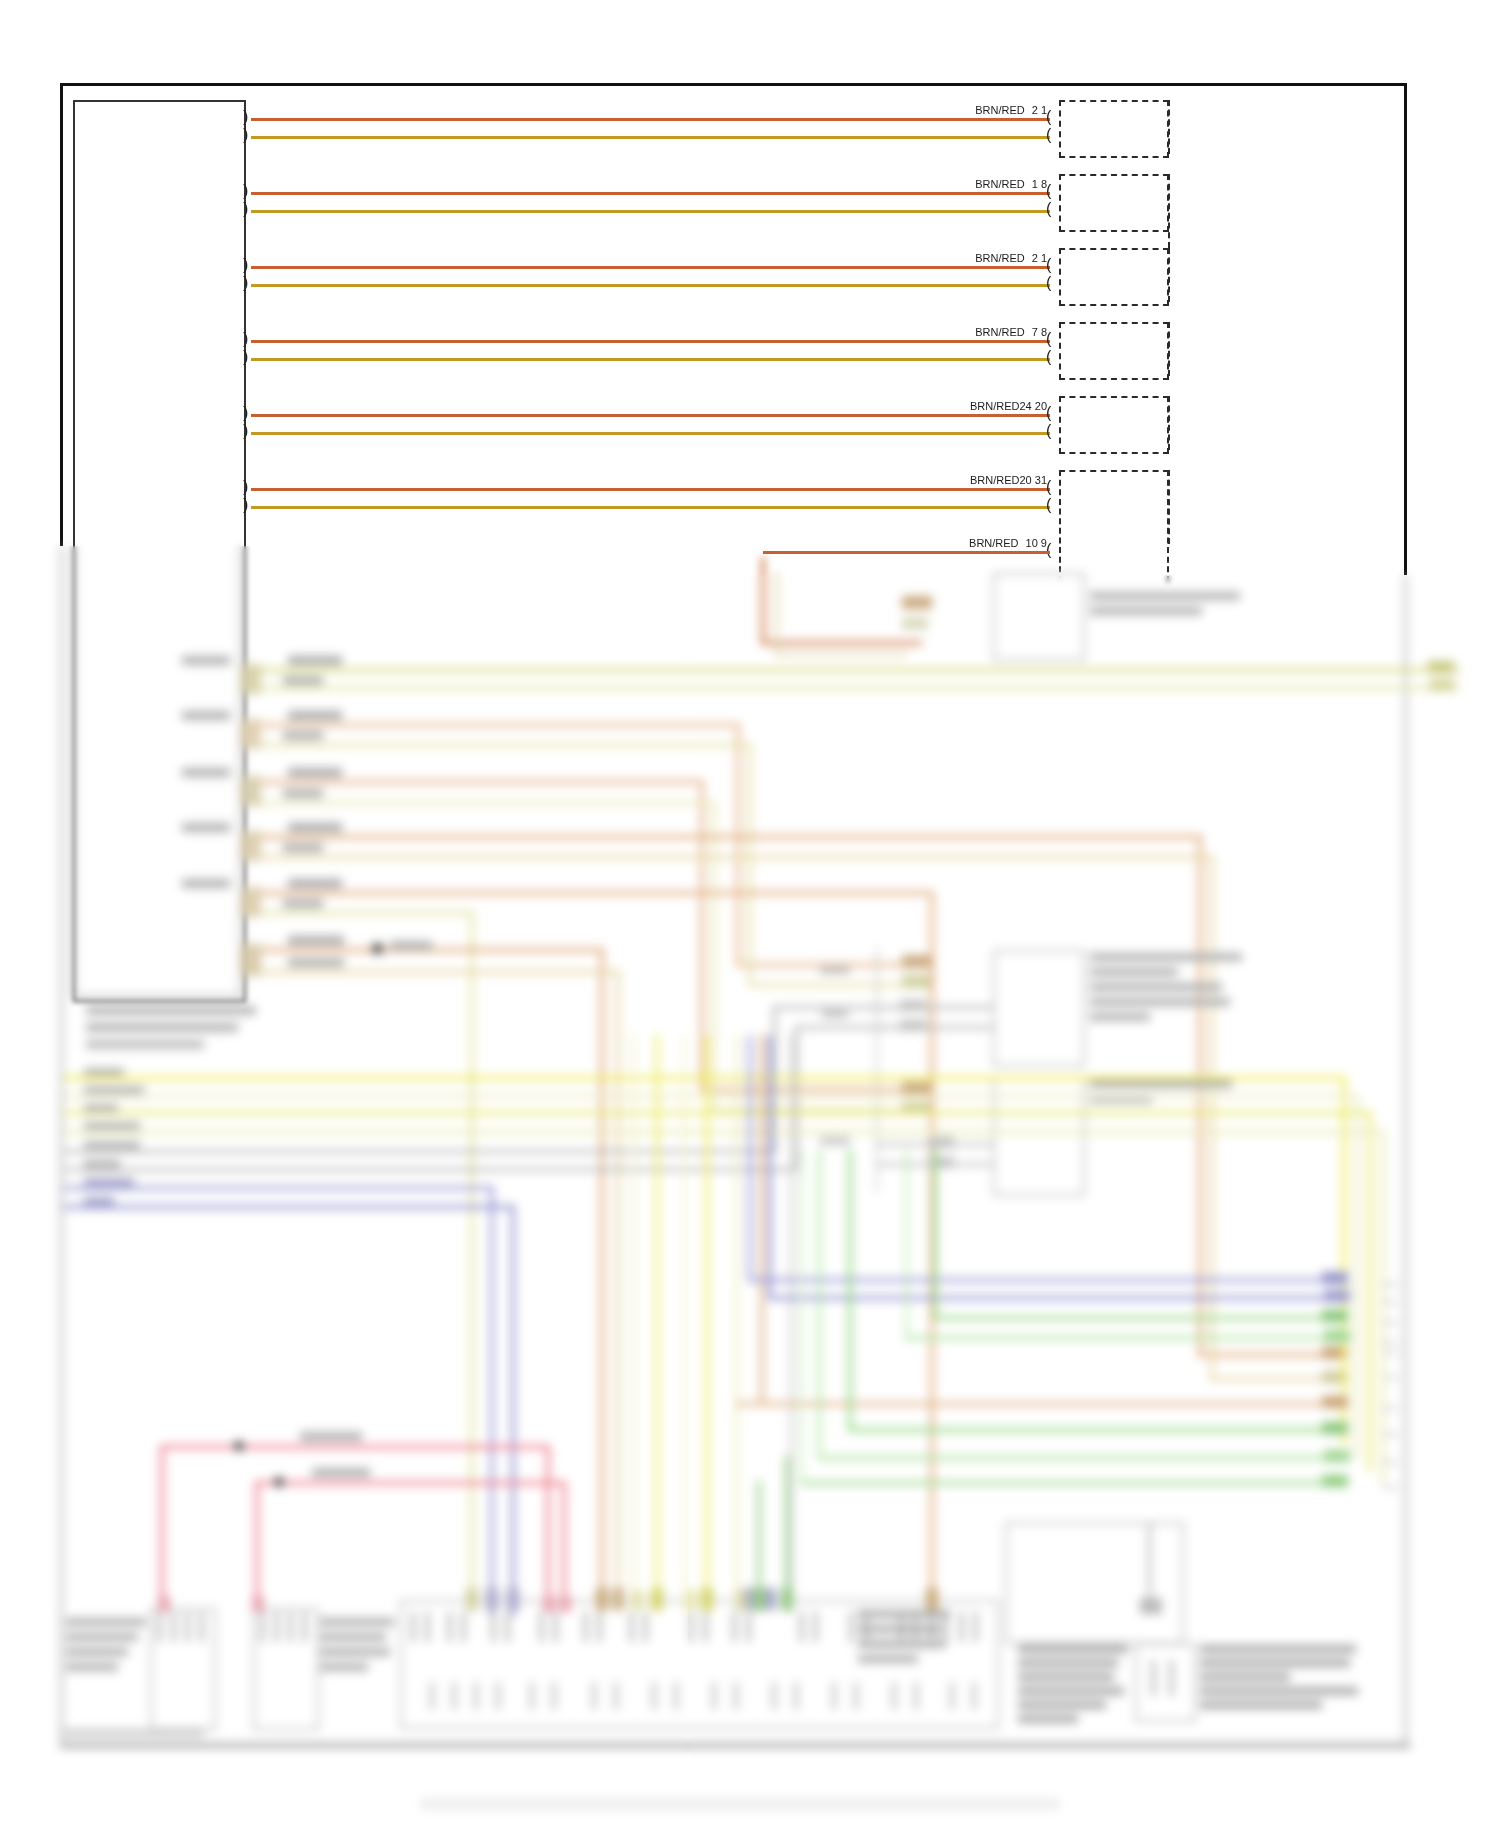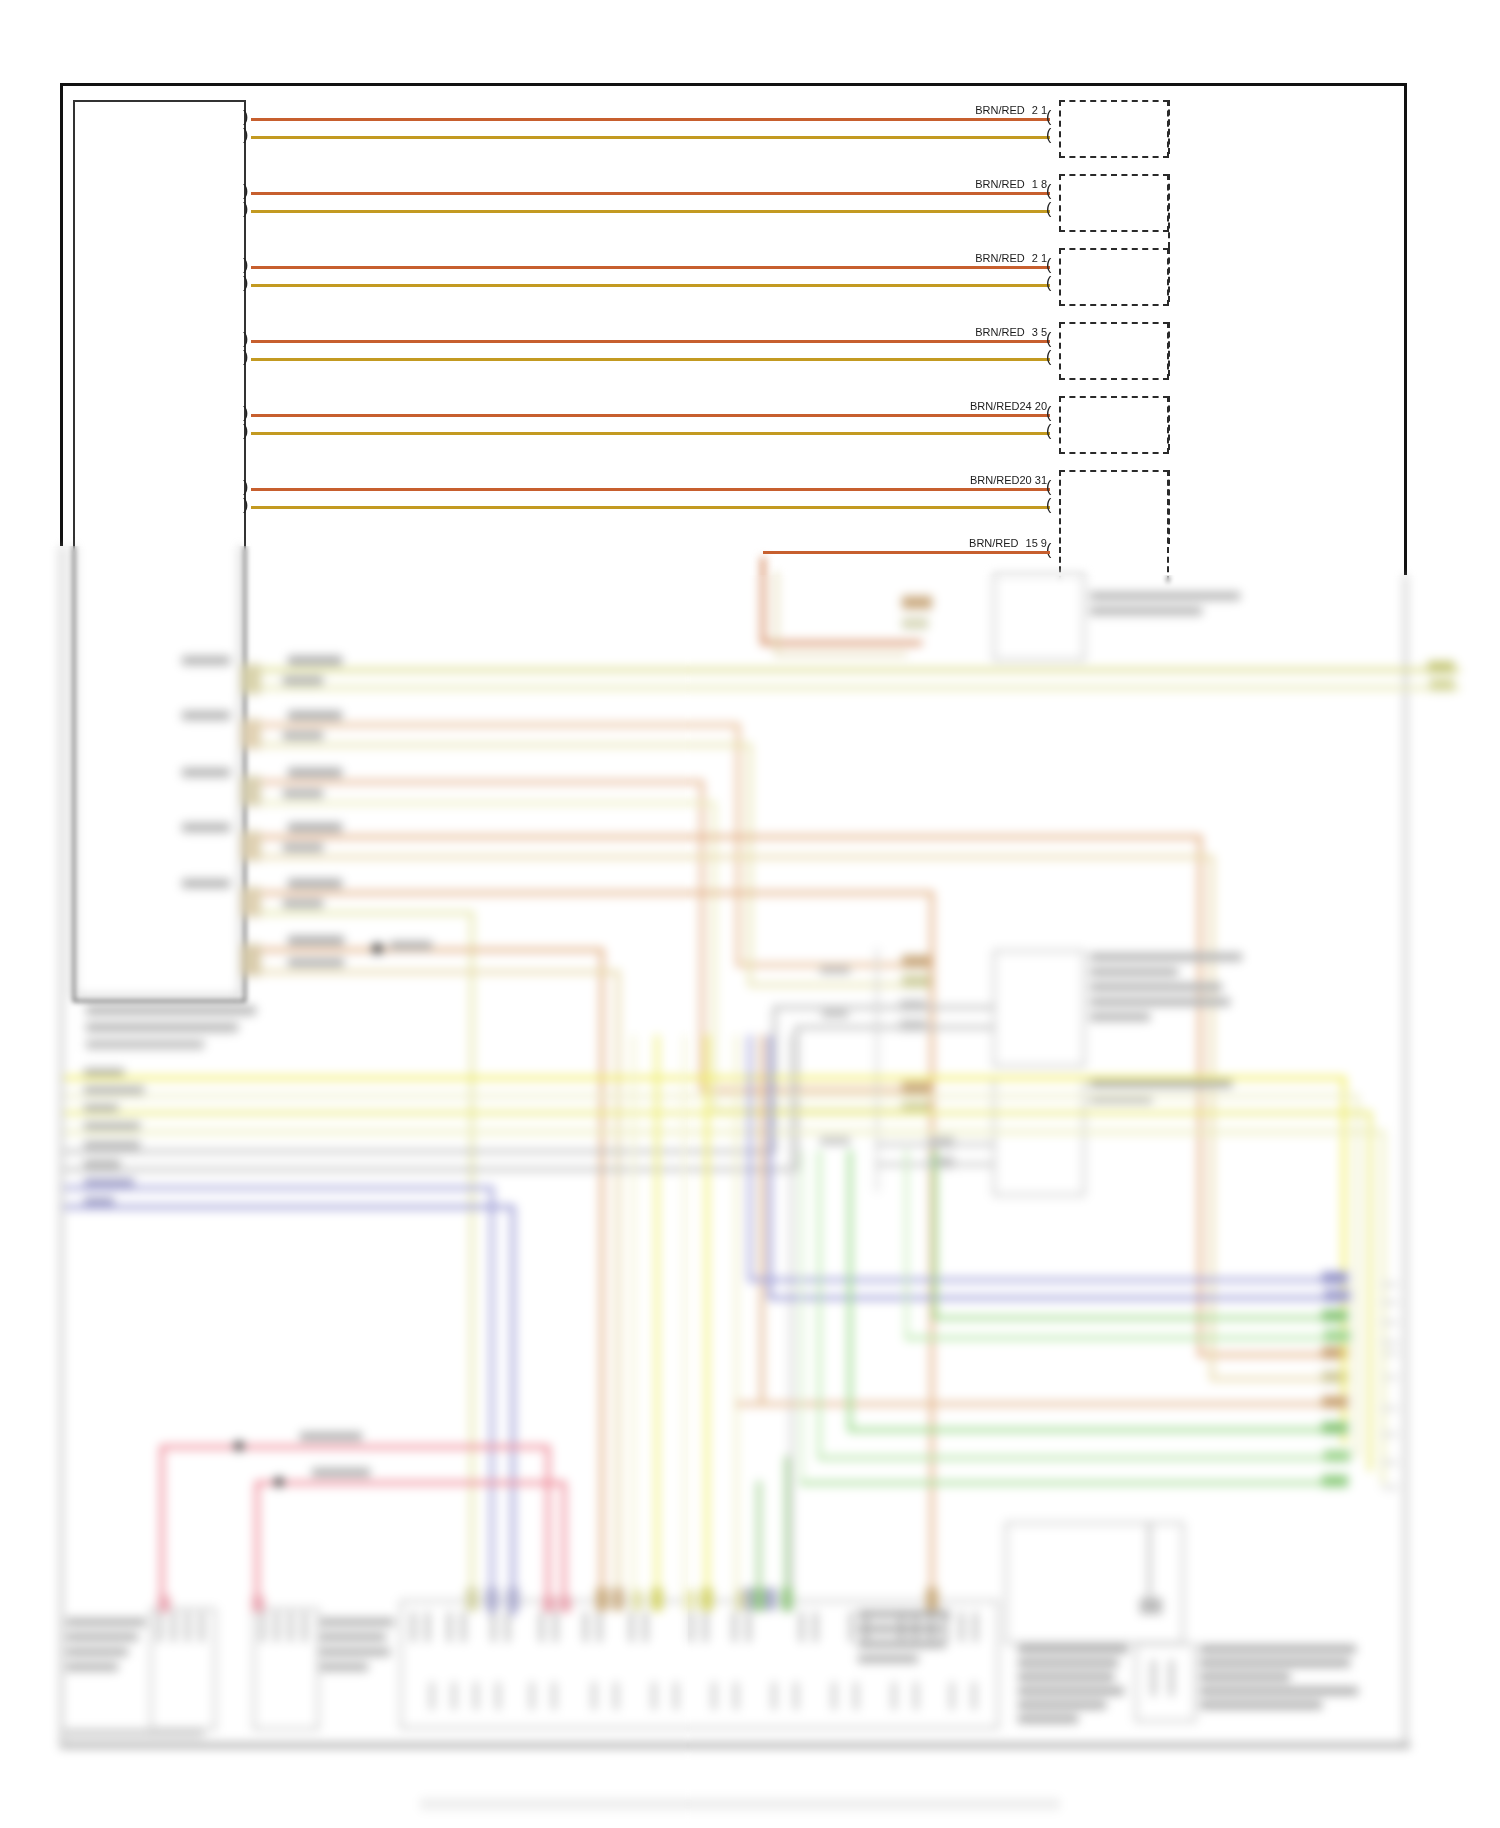--- a/index.html
+++ b/index.html
@@ -132,21 +132,21 @@
       <div class="txt rtxt" style="left:947px;width:100px;top:290px"></div>
       <div class="paren" style="left:1046px;top:257px">(</div>
       <div class="paren" style="left:1046px;top:275px">(</div>
       <div class="dashbox" style="left:1059px;top:248px;width:106px;height:54px"></div>
       <div class="txt" style="left:1069px;top:260px"></div>
       <div class="txt" style="left:1069px;top:278px"></div>
       <div class="dashsep" style="left:1168px;top:248px;height:54px"></div>
       <div class="modline" style="left:1177px;top:249px"></div>
       <div class="modline" style="left:1177px;top:262.5px"></div>
       <div class="modline" style="left:1177px;top:276px"></div>
-      <div class="txt rtxt" style="left:870px;width:177px;top:326px"><span>BRN/RED</span><span style="margin-left: 7px;">3 5</span></div>
+      <div class="txt rtxt" style="left:870px;width:177px;top:326px"><span>BRN/RED</span><span style="margin-left: 7px;">7 8</span></div>
       <div class="txt rtxt" style="left:900px;width:122px;top:345px"></div>
       <div class="txt rtxt" style="left:900px;width:147px;top:345px"></div>
       <div class="txt rtxt" style="left:947px;width:100px;top:364px"></div>
       <div class="paren" style="left:1046px;top:331px">(</div>
       <div class="paren" style="left:1046px;top:349px">(</div>
       <div class="dashbox" style="left:1059px;top:322px;width:106px;height:54px"></div>
       <div class="txt" style="left:1069px;top:334px"></div>
       <div class="txt" style="left:1069px;top:352px"></div>
       <div class="dashsep" style="left:1168px;top:322px;height:54px"></div>
       <div class="modline" style="left:1177px;top:323px"></div>
@@ -172,21 +172,21 @@
       <div class="paren" style="left:1046px;top:497px">(</div>
       <div class="dashbox" style="left:1059px;top:470px;width:106px;height:110px;border-bottom:none"></div>
       <div class="txt" style="left:1069px;top:482px"></div>
       <div class="txt" style="left:1069px;top:500px"></div>
       <div class="dashsep" style="left:1168px;top:470px;height:73.5px"></div>
       <div class="modline" style="left:1177px;top:471px"></div>
       <div class="modline" style="left:1177px;top:484.5px"></div>
       <div class="modline" style="left:1177px;top:498px"></div>
       <div class="modline" style="left:1177px;top:511.5px"></div>
       <div class="modline" style="left:1177px;top:525px"></div>
-      <div class="txt rtxt" style="left:870px;width:177px;top:537px"><span>BRN/RED</span><span style="margin-left: 7px;">15 9</span></div>
+      <div class="txt rtxt" style="left:870px;width:177px;top:537px"><span>BRN/RED</span><span style="margin-left: 7px;">10 9</span></div>
       <div class="paren" style="left:1046px;top:542px">(</div>
       <div class="wire" style="left:763px;top:551px;width:287px;background:#c75f2e"></div>
       <div class="txt" style="left:1069px;top:545px"></div>
     </div>
 
   <div class="blurwrap" id="blur-layer">
       <div class="bbox" style="left:993px;top:573px;width:88px;height:84px"></div>
       <div class="bbox" style="left:993px;top:950px;width:88px;height:113px"></div>
       <div class="bbox" style="left:993px;top:1077px;width:88px;height:115px"></div>
       <div class="bbox" style="left:1005px;top:1522px;width:175px;height:118px"></div>

